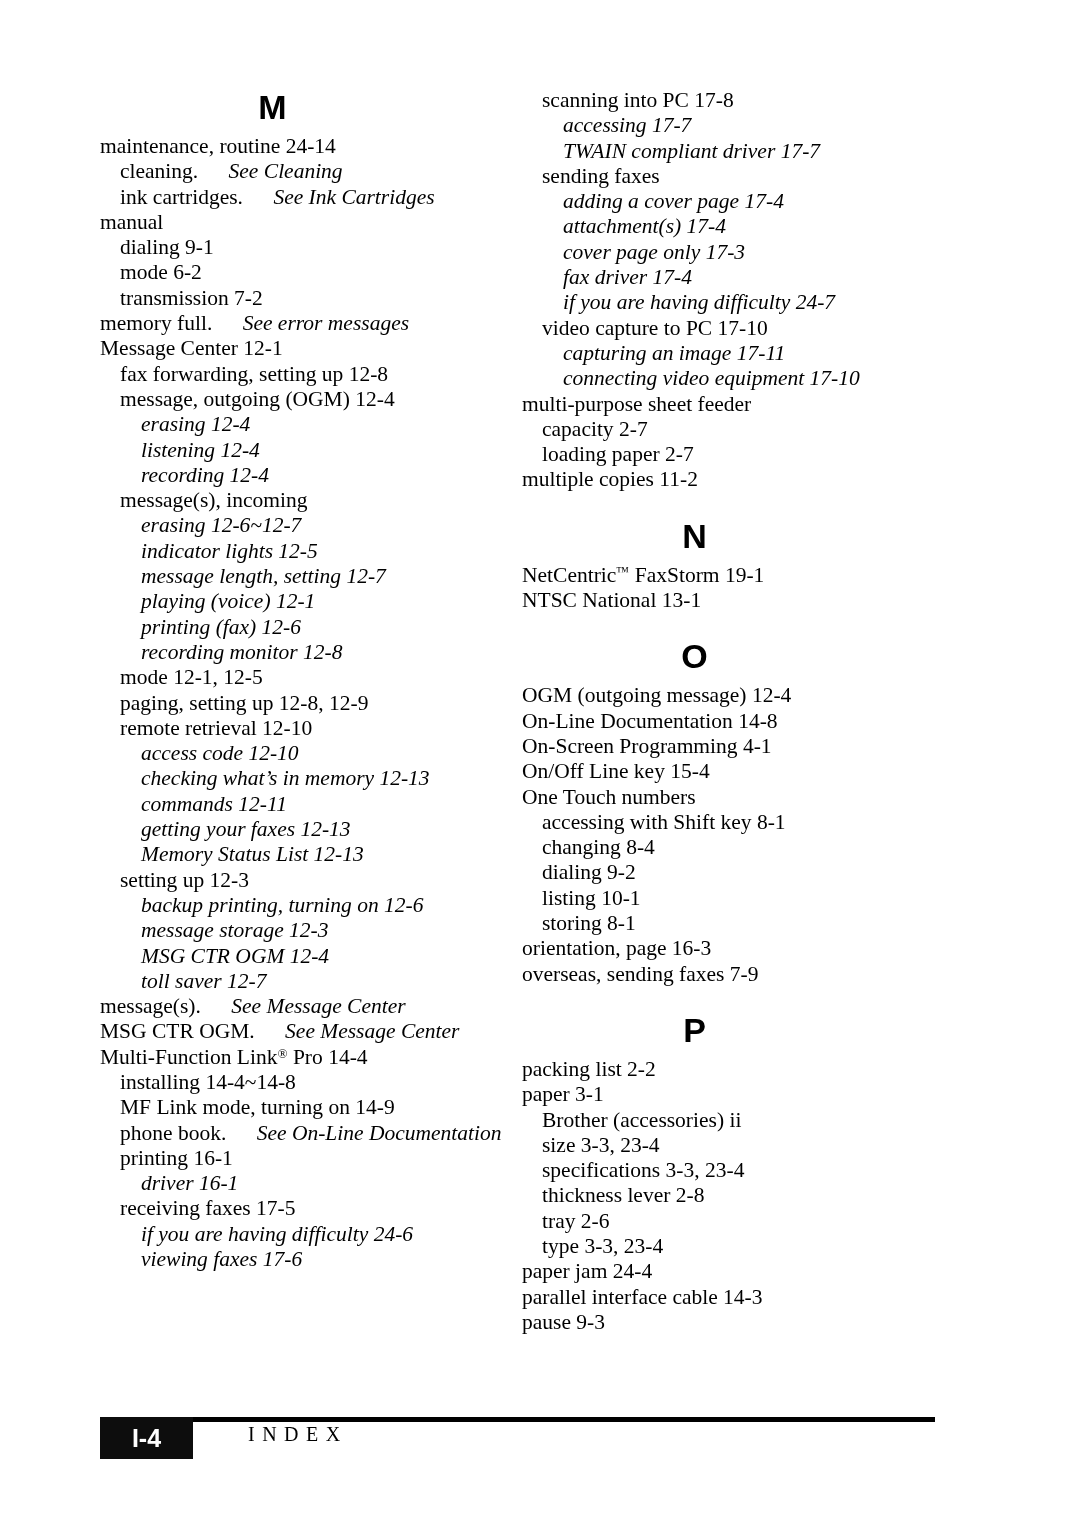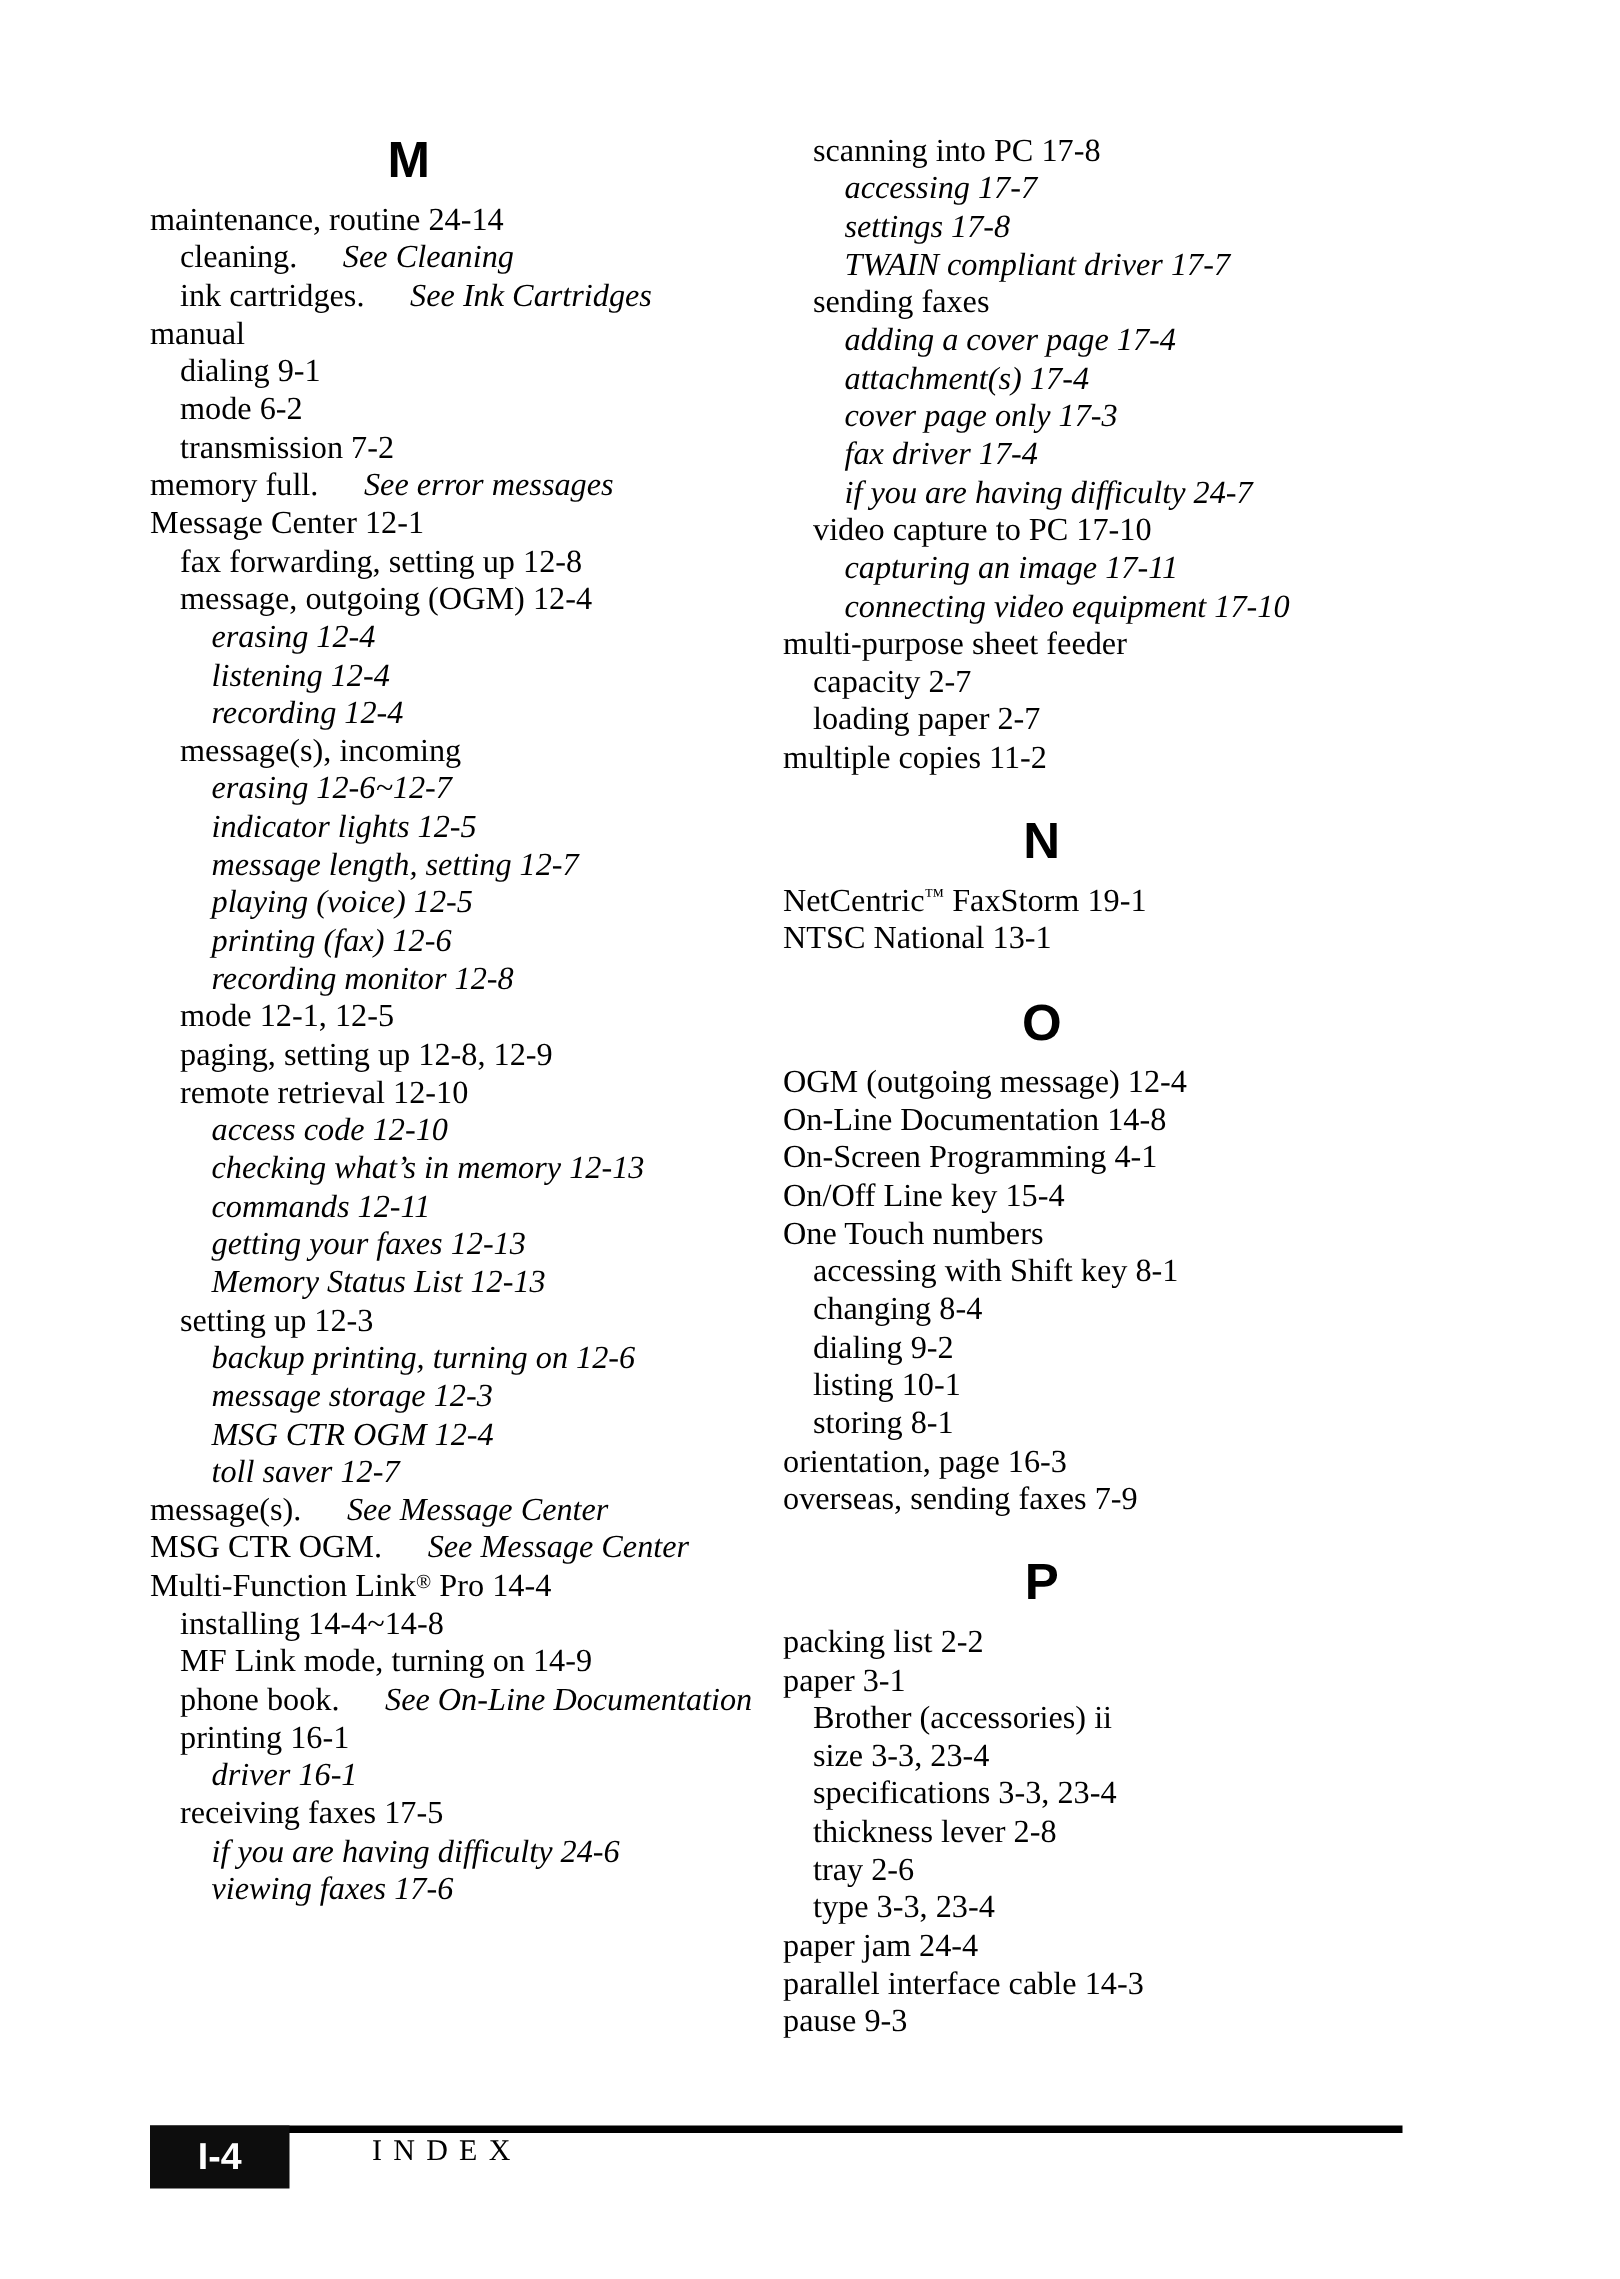--- a/index.html
+++ b/index.html
@@ -140,21 +140,21 @@
           <li class="entry lvl0"><span>Message Center  12-1</span></li>
           <li class="entry lvl1"><span>fax forwarding, setting up  12-8</span></li>
           <li class="entry lvl1"><span>message, outgoing (OGM)  12-4</span></li>
           <li class="entry lvl2"><span>erasing  12-4</span></li>
           <li class="entry lvl2"><span>listening  12-4</span></li>
           <li class="entry lvl2"><span>recording  12-4</span></li>
           <li class="entry lvl1"><span>message(s), incoming</span></li>
           <li class="entry lvl2"><span>erasing  12-6~12-7</span></li>
           <li class="entry lvl2"><span>indicator lights  12-5</span></li>
           <li class="entry lvl2"><span>message length, setting  12-7</span></li>
-          <li class="entry lvl2"><span>playing (voice)  12-5</span></li>
+          <li class="entry lvl2"><span>playing (voice)  12-1</span></li>
           <li class="entry lvl2"><span>printing (fax)  12-6</span></li>
           <li class="entry lvl2"><span>recording monitor  12-8</span></li>
           <li class="entry lvl1"><span>mode  12-1, 12-5</span></li>
           <li class="entry lvl1"><span>paging, setting up  12-8, 12-9</span></li>
           <li class="entry lvl1"><span>remote retrieval  12-10</span></li>
           <li class="entry lvl2"><span>access code  12-10</span></li>
           <li class="entry lvl2"><span>checking what’s in memory  12-13</span></li>
           <li class="entry lvl2"><span>commands  12-11</span></li>
           <li class="entry lvl2"><span>getting your faxes  12-13</span></li>
           <li class="entry lvl2"><span>Memory Status List  12-13</span></li>
@@ -173,21 +173,20 @@
           <li class="entry lvl2"><span>driver  16-1</span></li>
           <li class="entry lvl1"><span>receiving faxes  17-5</span></li>
           <li class="entry lvl2"><span>if you are having difficulty  24-6</span></li>
           <li class="entry lvl2"><span>viewing faxes  17-6</span></li>
         </ul>
       </div>
     <div class="column right" id="col-1">
         <ul class="entries">
           <li class="entry lvl1"><span>scanning into PC  17-8</span></li>
           <li class="entry lvl2"><span>accessing  17-7</span></li>
-          <li class="entry lvl2"><span>settings  17-8</span></li>
           <li class="entry lvl2"><span>TWAIN compliant driver  17-7</span></li>
           <li class="entry lvl1"><span>sending faxes</span></li>
           <li class="entry lvl2"><span>adding a cover page  17-4</span></li>
           <li class="entry lvl2"><span>attachment(s)  17-4</span></li>
           <li class="entry lvl2"><span>cover page only  17-3</span></li>
           <li class="entry lvl2"><span>fax driver  17-4</span></li>
           <li class="entry lvl2"><span>if you are having difficulty  24-7</span></li>
           <li class="entry lvl1"><span>video capture to PC  17-10</span></li>
           <li class="entry lvl2"><span>capturing an image  17-11</span></li>
           <li class="entry lvl2"><span>connecting video equipment  17-10</span></li>

